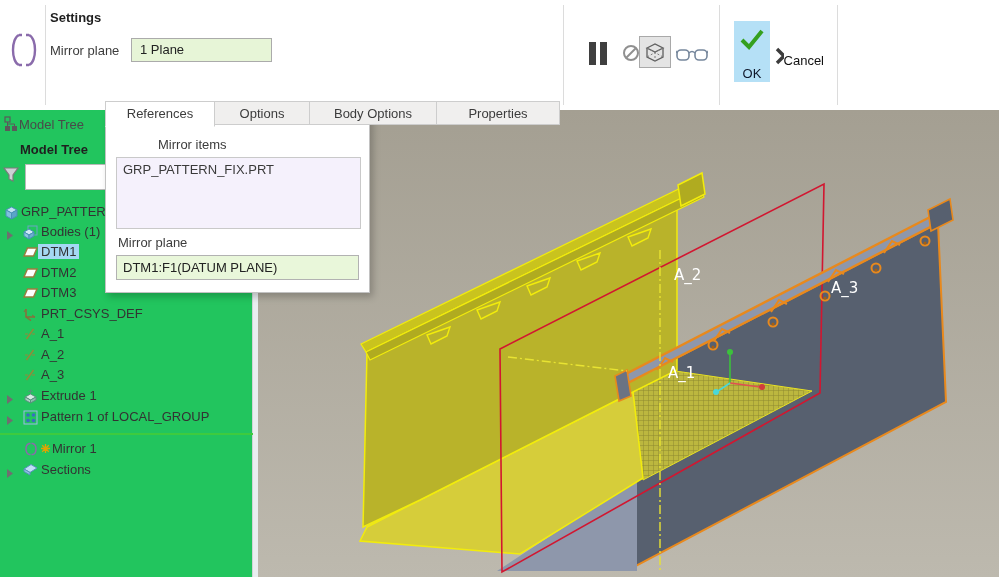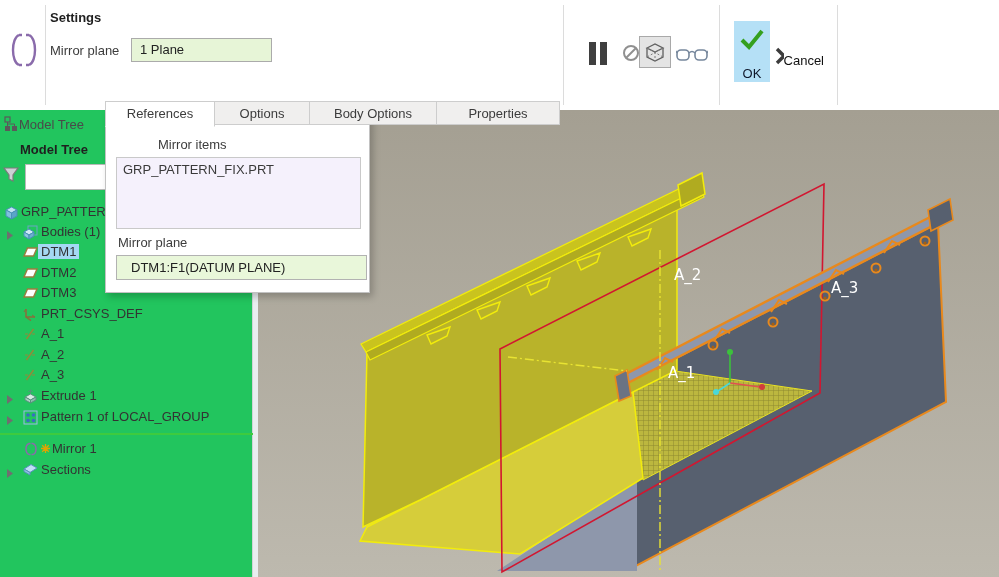--- a/index.html
+++ b/index.html
@@ -31,21 +31,21 @@
   .tab.active{background:#ffffff;border-bottom:1px solid #ffffff;height:26px;}
 
   
   #flyout{left:105px;top:110px;width:265px;height:183px;background:#ffffff;border:1px solid #c2c2c2;
       box-shadow:3px 4px 7px rgba(0,0,0,.22);z-index:25;box-sizing:border-box;}
   #mirror-items-label{left:12px;top:26px;color:#3c3c3c;margin-left:40px;}
   #mirror-items-list{left:10px;top:46px;width:243px;height:70px;background:#f5f1fc;border:1px solid #c9c9c9;}
   #mirror-items-list .item{padding:4px 6px;color:#3a3a3a;}
   #flyout-mirror-plane-label{left:12px;top:124px;color:#3c3c3c;}
   #flyout-mirror-plane-field{left:10px;top:144px;width:235px;height:23px;background:#e9f7da;
-      border:1px solid #b2b2b2;line-height:23px;padding-left:14px;color:#222;}
+      border:1px solid #b2b2b2;line-height:23px;padding-left:6px;color:#222;}
 
   
   #tree-panel{left:0;top:110px;width:253px;height:467px;background:#22c55e;border-right:1px solid #cfd4d6;box-sizing:border-box;}
   #tree-tab-title{left:19px;top:7px;color:#4a4a4a;}
   #tree-title{left:20px;top:32px;font-weight:bold;color:#1f1f1f;}
   #tree-search{left:25px;top:54px;width:206px;height:24px;border:1px solid #b9b9b9;background:#fff;
       font-family:"Liberation Sans",sans-serif;font-size:13px;padding:0 4px;box-sizing:content-box;}
   .trow{position:absolute;left:0;width:100%;height:18px;display:flex;align-items:center;}
   .trow .arrow{position:absolute;left:7px;top:5px;}
   .trow .ticon{position:absolute;top:2px;}

